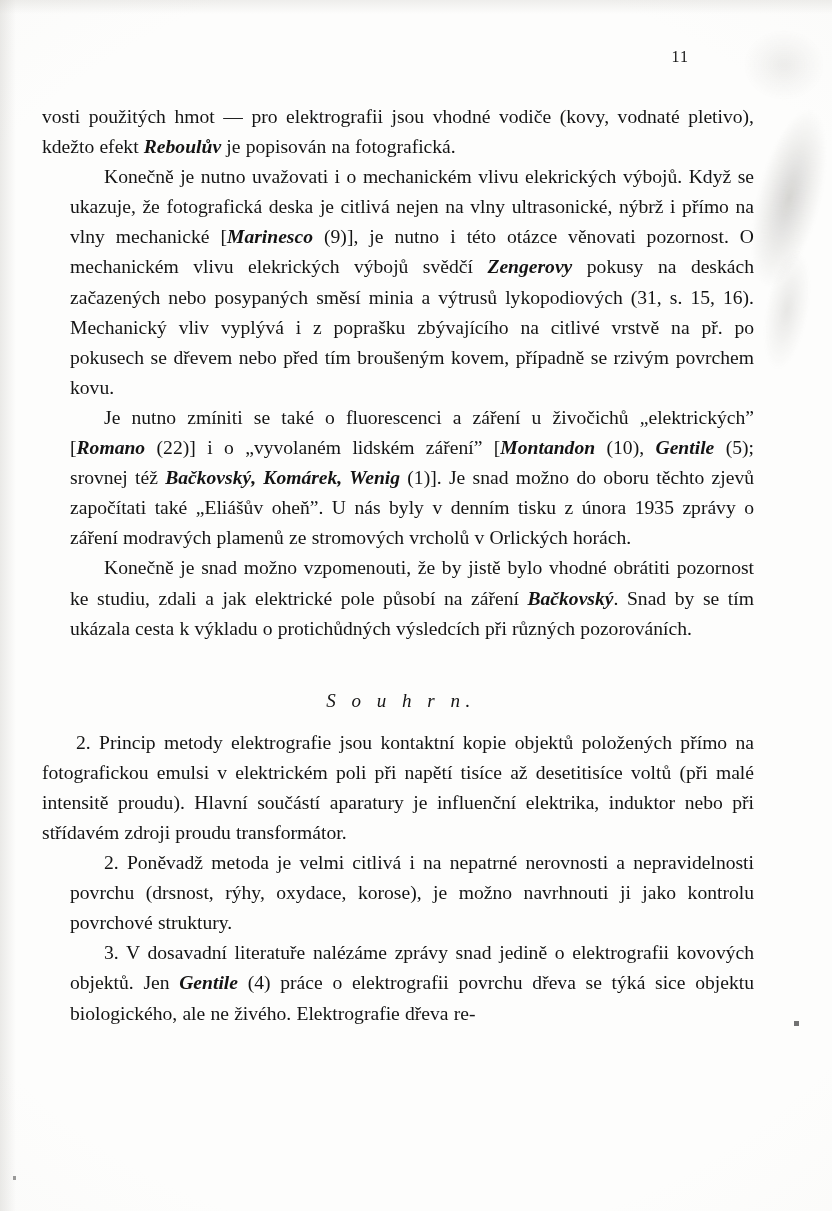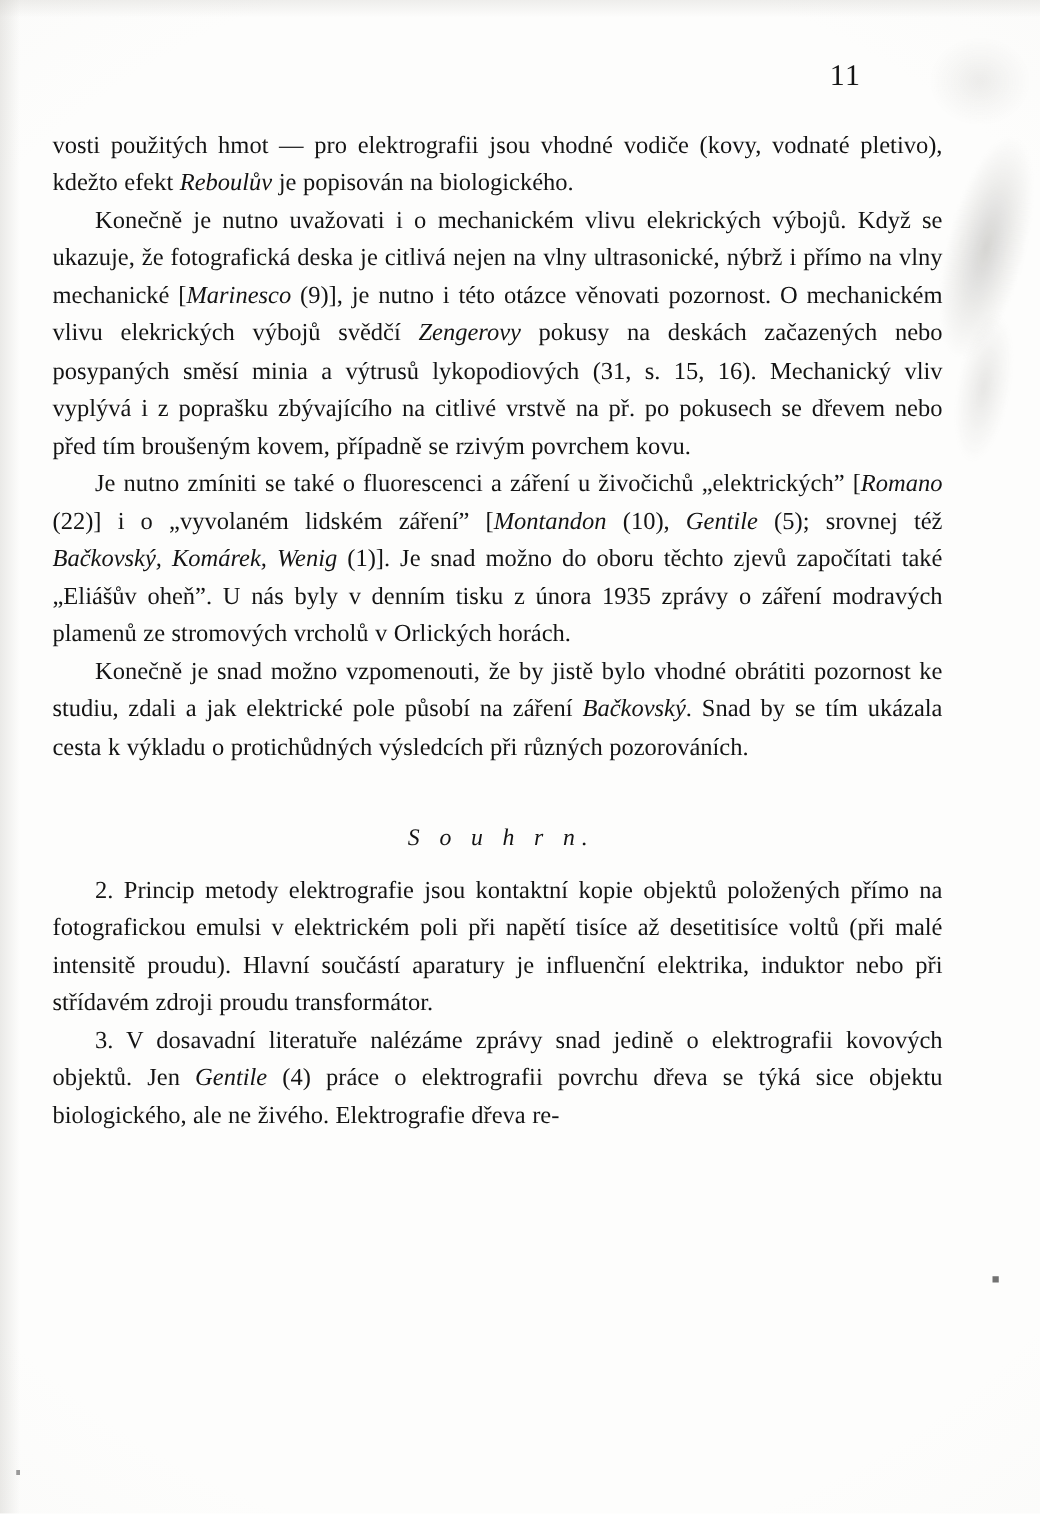--- a/index.html
+++ b/index.html
@@ -27,21 +27,21 @@
     inset: 0;
     background:
       radial-gradient(ellipse 130% 95% at 50% 50%, rgba(255,255,255,0) 55%, rgba(215,213,208,0.22) 100%);
     pointer-events: none;
   }
 
   .page-number {
     position: absolute;
     top: 48px;
     right: 143px;
-    font-size: 24px;
+    font-size: 16px;
     letter-spacing: 1px;
     color: #151515;
   }
 
   .content {
     position: absolute;
     left: 42px;
     top: 102px;
     width: 712px;
   }
@@ -56,24 +56,26 @@
     color: #141414;
     word-spacing: 0.3px;
   }
 
   p.para.no-indent {
     text-indent: 0;
   }
 
   p.para + p.para {
     margin-top: 0;
+    margin-left: 28px;
   }
 
   i, .it {
     font-style: italic;
+    font-weight: bold;
   }
 
   .section-heading {
     text-align: center;
     font-style: italic;
     font-size: 19px;
     letter-spacing: 5.5px;
     margin: 0;
     padding-left: 6px;
     color: #141414;
@@ -124,31 +126,32 @@
   <div class="smudge" style="left:758px; top:108px; width:62px; height:180px; transform:rotate(14deg);"></div>
   <div class="smudge" style="left:766px; top:250px; width:42px; height:120px; transform:rotate(10deg); opacity:0.55;"></div>
   <div class="smudge" style="left:744px; top:30px; width:80px; height:70px; opacity:0.4;"></div>
   <div class="speck" style="left:794px; top:1021px; width:5px; height:5px;"></div>
   <div class="speck" style="left:13px; top:1176px; width:3px; height:4px; opacity:0.55;"></div>
 
   <div class="page-number">11</div>
 
   <div class="content">
 
-    <p class="para no-indent"><span>vosti použitých hmot — pro elektrografii jsou vhodné vodiče (kovy, vodnaté pletivo), kdežto efekt </span><i>Reboulův</i><span> je popisován na biologického.</span></p>
+    <p class="para no-indent"><span>vosti použitých hmot — pro elektrografii jsou vhodné vodiče (kovy, vodnaté pletivo), kdežto efekt </span><i>Reboulův</i><span> je popisován na fotografická.</span></p>
 
     <p class="para"><span>Konečně je nutno uvažovati i o mechanickém vlivu elekrických výbojů. Když se ukazuje, že fotografická deska je citlivá nejen na vlny ultrasonické, nýbrž i přímo na vlny mechanické [</span><i>Marinesco</i><span> (9)], je nutno i této otázce věnovati pozornost. O mechanickém vlivu elekrických výbojů svědčí </span><i>Zengerovy</i><span> pokusy na deskách začazených nebo posypaných směsí minia a výtrusů lykopodiových (31, s. 15, 16). Mechanický vliv vyplývá i z poprašku zbývajícího na citlivé vrstvě na př. po pokusech se dřevem nebo před tím broušeným kovem, případně se rzivým povrchem kovu.</span></p>
 
     <p class="para"><span>Je nutno zmíniti se také o fluorescenci a záření u živočichů „elektrických” [</span><i>Romano</i><span> (22)] i o „vyvolaném lidském záření” [</span><i>Montandon</i><span> (10), </span><i>Gentile</i><span> (5); srovnej též </span><i>Bačkovský, Komárek, Wenig</i><span> (1)]. Je snad možno do oboru těchto zjevů započítati také „Eliášův oheň”. U nás byly v denním tisku z února 1935 zprávy o záření modravých plamenů ze stromových vrcholů v Orlických horách.</span></p>
 
     <p class="para"><span>Konečně je snad možno vzpomenouti, že by jistě bylo vhodné obrátiti pozornost ke studiu, zdali a jak elektrické pole působí na záření </span><i>Bačkovský</i><span>. Snad by se tím ukázala cesta k výkladu o protichůdných výsledcích při různých pozorováních.</span></p>
 
     <div class="heading-block">
       <div class="section-heading">S o u h r n.</div>
     </div>
 
     <p class="para"><span>2. Princip metody elektrografie jsou kontaktní kopie objektů položených přímo na fotografickou emulsi v elektrickém poli při napětí tisíce až desetitisíce voltů (při malé intensitě proudu). Hlavní součástí aparatury je influenční elektrika, induktor nebo při střídavém zdroji proudu transformátor.</span></p>
 
+    <p class="para"><span>2. Poněvadž metoda je velmi citlivá i na nepatrné nerovnosti a nepravidelnosti povrchu (drsnost, rýhy, oxydace, korose), je možno navrhnouti ji jako kontrolu povrchové struktury.</span></p>
 
     <p class="para"><span>3. V dosavadní literatuře nalézáme zprávy snad jedině o elektrografii kovových objektů. Jen </span><i>Gentile</i><span> (4) práce o elektrografii povrchu dřeva se týká sice objektu biologického, ale ne živého. Elektrografie dřeva re-</span></p>
 
   </div>
 </div>
 
 </body></html>

